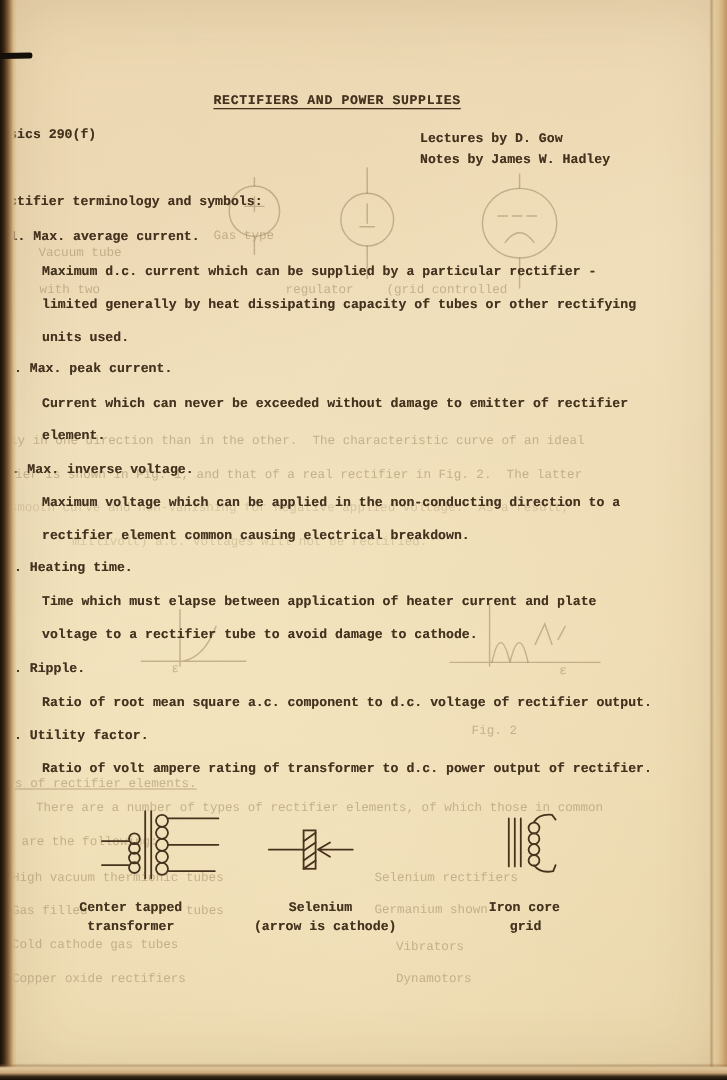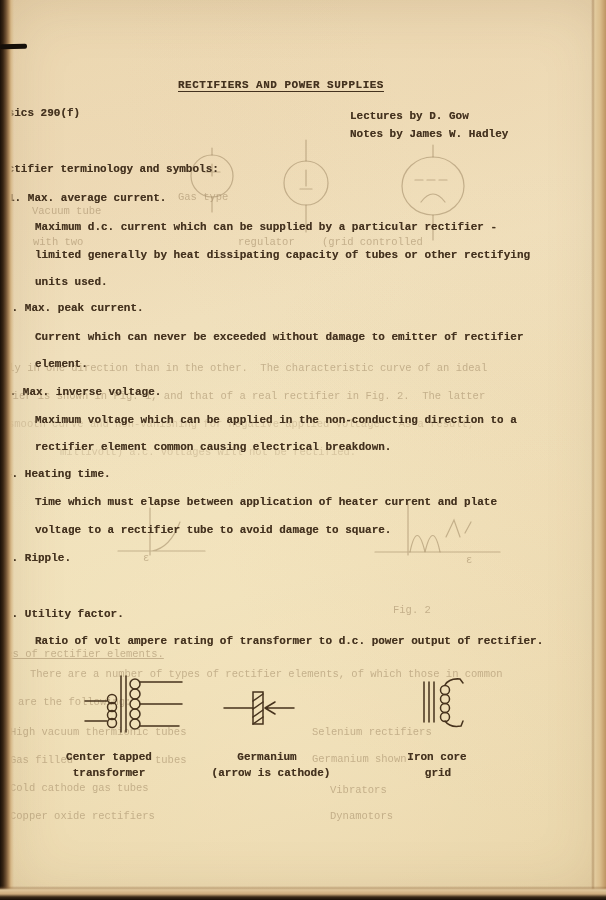--- a/index.html
+++ b/index.html
@@ -109,23 +109,24 @@
   <div class="tw" style="left:5px;top:302px">2. Max. peak current.</div>
   <div class="tw" style="left:35px;top:331px">Current which can never be exceeded without damage to emitter of rectifier</div>
   <div class="tw" style="left:35px;top:358px">element.</div>
 
   <div class="tw" style="left:3px;top:386px">3. Max. inverse voltage.</div>
   <div class="tw" style="left:35px;top:414px">Maximum voltage which can be applied in the non-conducting direction to a</div>
   <div class="tw" style="left:35px;top:441px">rectifier element common causing electrical breakdown.</div>
 
   <div class="tw" style="left:5px;top:468px">4. Heating time.</div>
   <div class="tw" style="left:35px;top:496px">Time which must elapse between application of heater current and plate</div>
-  <div class="tw" style="left:35px;top:524px">voltage to a rectifier tube to avoid damage to square.</div>
+  <div class="tw" style="left:35px;top:524px">voltage to a rectifier tube to avoid damage to cathode.</div>
 
   <div class="tw" style="left:5px;top:552px">5. Ripple.</div>
+  <div class="tw" style="left:35px;top:580px">Ratio of root mean square a.c. component to d.c. voltage of rectifier output.</div>
 
   <div class="tw" style="left:5px;top:608px">6. Utility factor.</div>
   <div class="tw" style="left:35px;top:635px">Ratio of volt ampere rating of transformer to d.c. power output of rectifier.</div>
 
   <svg class="ink-draw" style="left:82px;top:672px" width="105" height="66" viewBox="0 0 105 66">
     <path d="M39,4 V60 M44,4 V60"></path>
     <circle cx="30" cy="27" r="4.5"></circle>
       <circle cx="30" cy="35" r="4.5"></circle>
     <circle cx="30" cy="43" r="4.5"></circle>
       <circle cx="30" cy="51" r="4.5"></circle>
@@ -149,21 +150,21 @@
     <path d="M8,8 V48 M13,8 V48 M18,8 V48"></path>
     <circle cx="29" cy="16" r="4.5"></circle>
       <circle cx="29" cy="25" r="4.5"></circle>
     <circle cx="29" cy="34" r="4.5"></circle>
       <circle cx="29" cy="43" r="4.5"></circle>
     <path d="M29,11 Q33,4 44,5 L47,9 M29,47 Q34,54 45,52 L47,47"></path>
   </svg>
 
   <div class="tw center" style="left:109px;top:751px">Center tapped</div>
   <div class="tw center" style="left:109px;top:767px">transformer</div>
-  <div class="tw center" style="left:267px;top:751px">Germanium</div>
+  <div class="tw center" style="left:267px;top:751px">Selenium</div>
   <div class="tw center" style="left:271px;top:767px">(arrow is cathode)</div>
   <div class="tw center" style="left:437px;top:751px">Iron core</div>
   <div class="tw center" style="left:438px;top:767px">grid</div>
 
   <div class="binding"></div>
   <div class="edge-right"></div>
   <div class="edge-bottom"></div>
   <div class="pen-mark"></div>
 </div>
 

